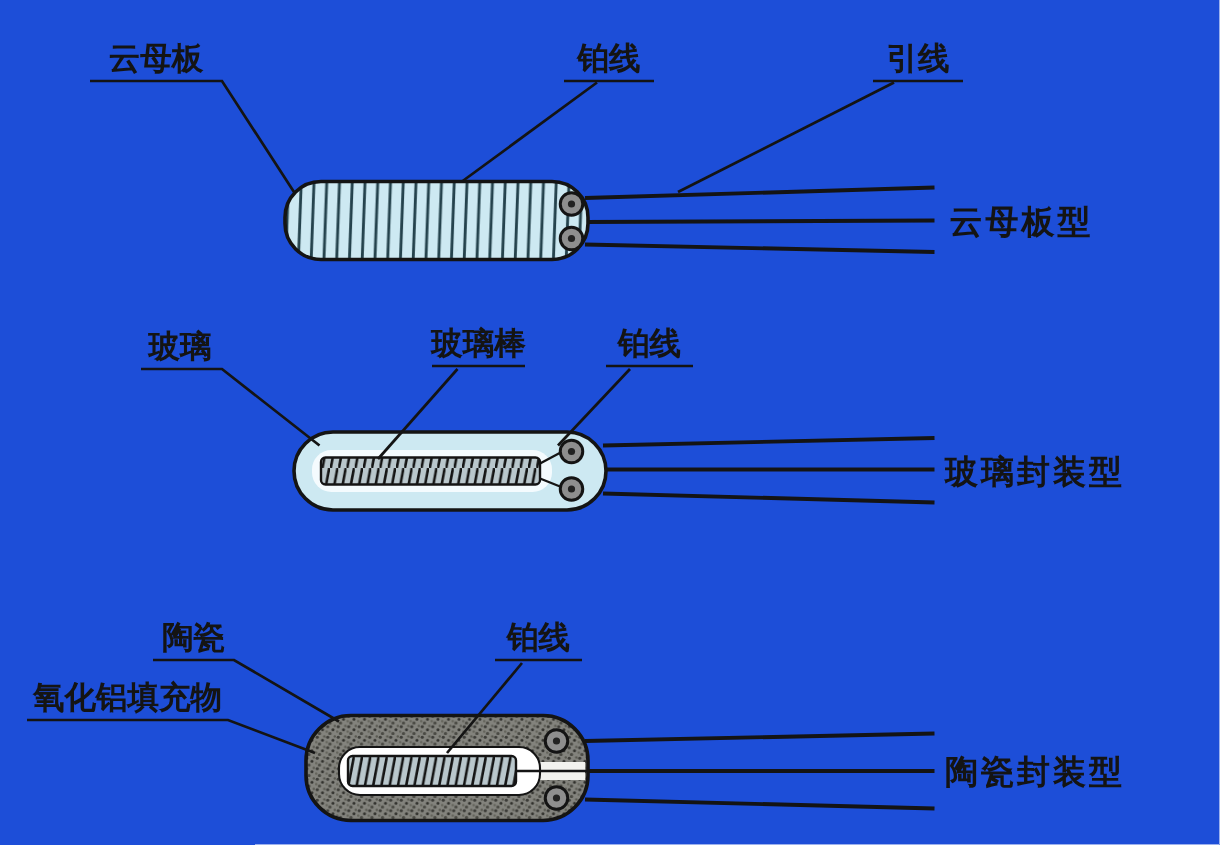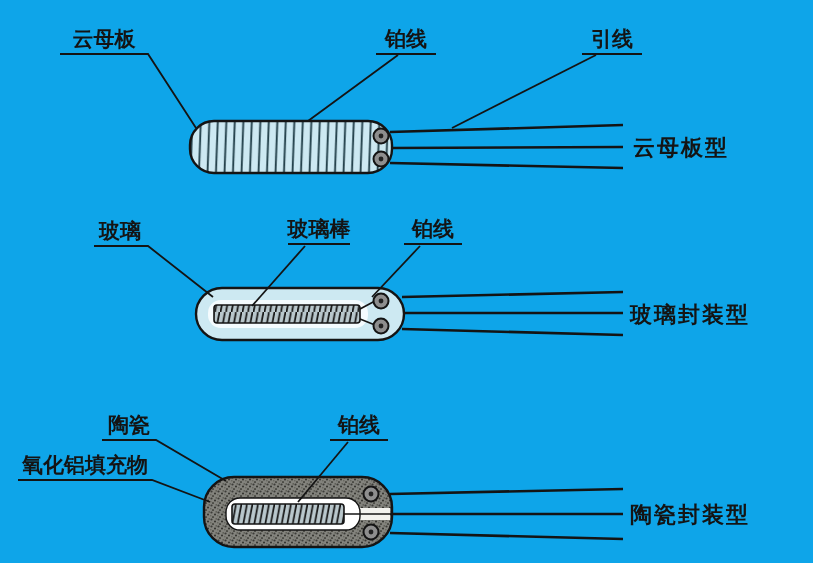--- a/index.html
+++ b/index.html
@@ -1,17 +1,17 @@
 <!DOCTYPE html>
 <html><head>
 <meta charset="utf-8">
 <style>
   html,body{margin:0;padding:0;background:#ffffff;}
   .canvas{
-    width:813px;height:563px;background:#0ea5e9;position:relative;overflow:hidden;
+    width:813px;height:563px;background:#1d4ed8;position:relative;overflow:hidden;
     font-family:"Liberation Sans","DejaVu Sans",sans-serif;
   }
   svg{display:block;}
   svg text{
     font-family:"Liberation Sans","DejaVu Sans",sans-serif;
     font-weight:700;
     fill:#141414;
   }
   .part-label{font-size:21px;}
   .type-label{font-size:22px;letter-spacing:2px;}

